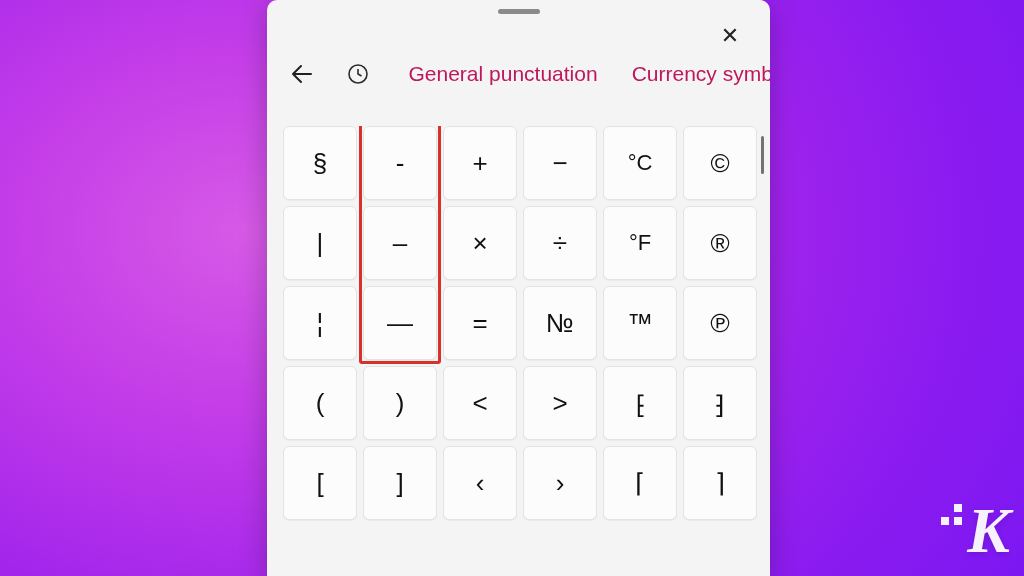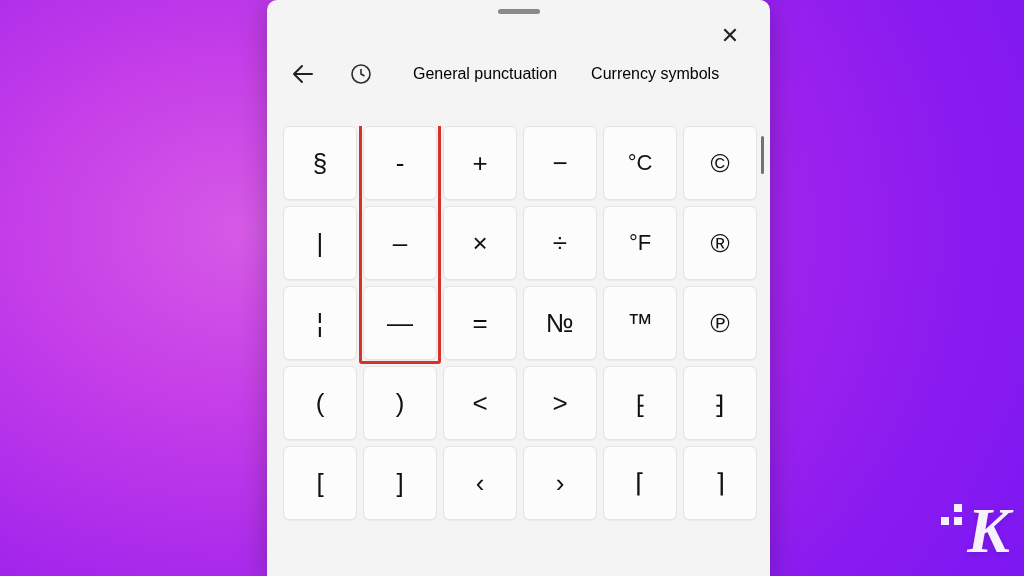--- a/index.html
+++ b/index.html
@@ -43,21 +43,21 @@
     width:44px; height:40px; margin-left:14px; display:flex; align-items:center; justify-content:center;
     background:none; border:none; cursor:pointer;
   }
   .history-btn svg { width:24px; height:24px; stroke:#2b2b2b; stroke-width:1.6; fill:none; }
   .tabs {
     display:flex; align-items:center; gap:30px;
     margin-left: 28px;
     white-space: nowrap;
     overflow: hidden;
   }
-  .tab { position:relative; font-size:16px; color:#000000; padding:4px 2px; cursor:pointer; }
+  .tab { position:relative; font-size:21px; color:#be185d; padding:4px 2px; cursor:pointer; }
   .tab.truncated { max-width:160px; overflow:hidden; }
   .grid-wrap {
     position:relative;
     margin-top: 26px;
     padding: 0 16px;
     height: calc(576px - 48px - 52px - 26px);
     overflow:hidden;
   }
   .grid {
     display:grid;

